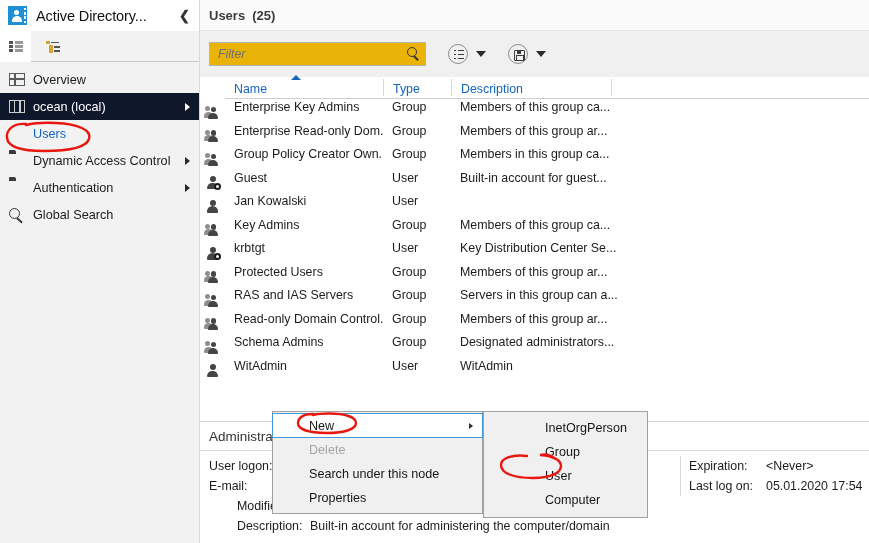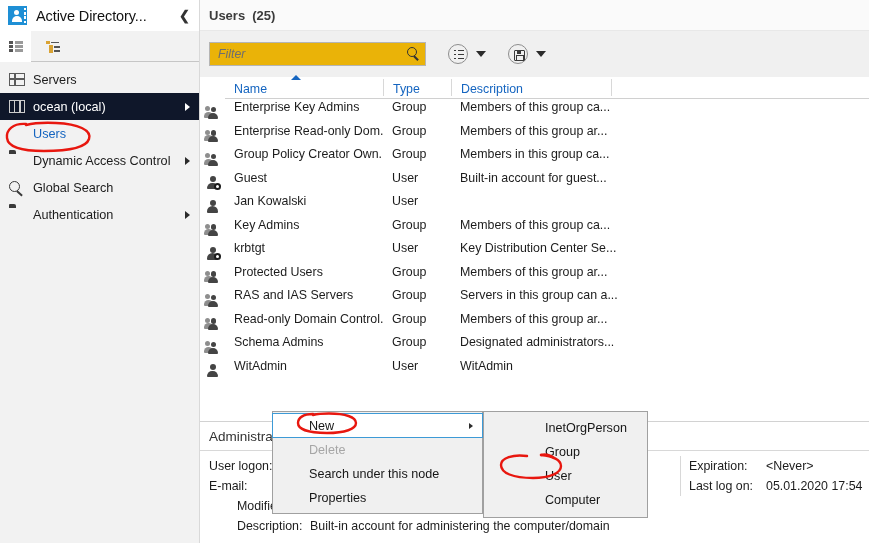--- a/index.html
+++ b/index.html
@@ -522,48 +522,48 @@
           <i class="fold" style="left:3px;top:9px"></i>
             <i class="line" style="left:8px;top:10px;width:6px"></i>
         </span>
       </div>
     </div>
 
     <div class="sb-nav">
 
       <div class="sb-item">
         <span class="sb-ico ico-overview"></span>
-        <span>Servers</span>
+        <span>Overview</span>
       </div>
 
       <div class="sb-item selected">
         <span class="sb-ico ico-domain"></span>
         <span>ocean (local)</span>
         <span class="sb-arrow"></span>
       </div>
 
       <div class="sb-item child link">
         <span>Users</span>
       </div>
 
       <div class="sb-item">
         <span class="sb-ico"><span class="ico-folder"></span></span>
         <span>Dynamic Access Control</span>
         <span class="sb-arrow"></span>
       </div>
 
       <div class="sb-item">
-        <span class="sb-ico ico-search"></span>
-        <span>Global Search</span>
-      </div>
-
-      <div class="sb-item">
         <span class="sb-ico"><span class="ico-folder"></span></span>
         <span>Authentication</span>
         <span class="sb-arrow"></span>
+      </div>
+
+      <div class="sb-item">
+        <span class="sb-ico ico-search"></span>
+        <span>Global Search</span>
       </div>
 
     </div>
   </div>
 
   <div class="main">
 
     <div class="main-head">
       <span class="t">Users</span>
       <span class="c">(25)</span>

